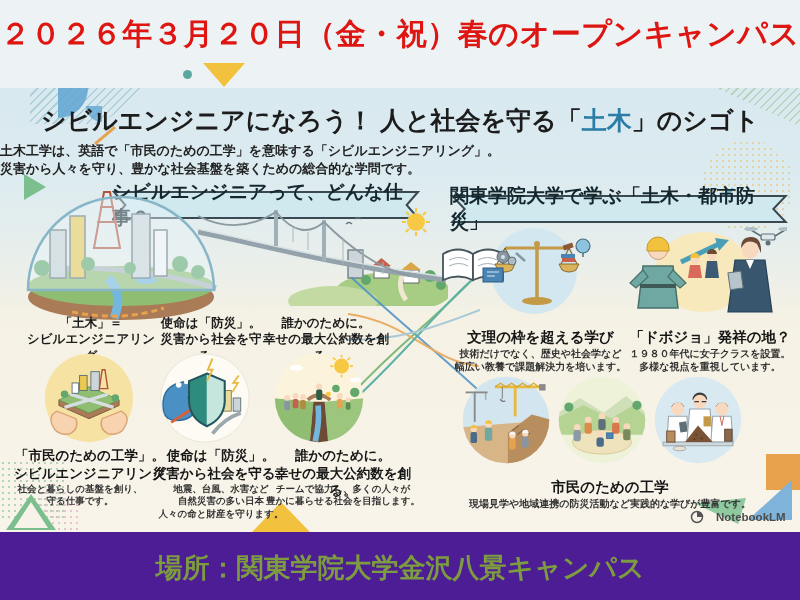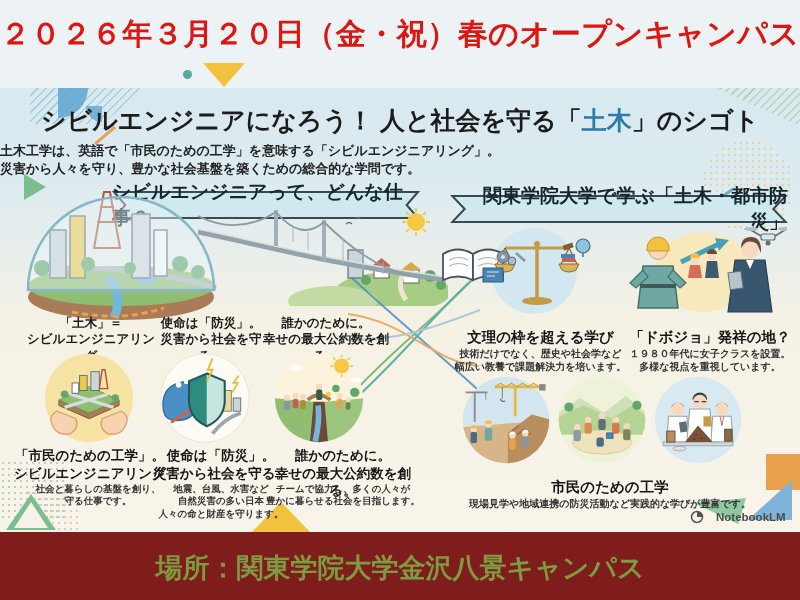--- a/index.html
+++ b/index.html
@@ -28,21 +28,21 @@
   .b-title{position:absolute;font-weight:800;font-size:13.5px;line-height:1.3;color:#161616;
            text-align:center;white-space:pre-line;}
   .b-desc{position:absolute;font-weight:700;font-size:9.5px;line-height:1.3;color:#333;
           text-align:center;white-space:pre-line;}
   .callout{position:absolute;background:#fff;padding:2px 5px;font-size:9.5px;font-weight:700;
            color:#222;text-align:center;white-space:pre-line;line-height:1.35;border-radius:2px;
            box-shadow:0 0 0 1px rgba(0,0,0,.05);}
   .watermark{position:absolute;display:flex;align-items:center;gap:12px;color:#4c4c4c;
              font-size:11.5px;font-weight:600;}
   
-  .bottom-banner{position:absolute;left:0;top:532px;width:800px;height:68px;background:#7f1d1d;}
+  .bottom-banner{position:absolute;left:0;top:532px;width:800px;height:68px;background:#4c1d95;}
   .location-text{position:absolute;left:0;top:18px;width:800px;text-align:center;
                  font-size:27px;font-weight:800;color:#7d9b3f;white-space:nowrap;}
   
   .dots{background-image:radial-gradient(currentColor 1.2px,transparent 1.4px);background-size:6px 6px;}
   .stripes{background-image:repeating-linear-gradient(135deg,currentColor 0 1.5px,transparent 1.5px 6px);}
 </style>
 </head>
 <body>
 
 <div class="stage">
@@ -78,21 +78,21 @@
     </h1>
     <div class="subtitle" style="top:54px;">土木工学は、英語で「市民のための工学」を意味する「シビルエンジニアリング」。</div>
     <div class="subtitle" style="top:72px;">災害から人々を守り、豊かな社会基盤を築くための総合的な学問です。</div>
 
     <div class="ribbon" style="left:112px;top:102px;width:308px;">
       <svg viewBox="0 0 300 30" preserveAspectRatio="none">
         <path d="M2 2 H298 L287 15 L298 28 H2 L13 15 Z" fill="#cfe9ee" stroke="#394851" stroke-width="2" vector-effect="non-scaling-stroke"></path>
       </svg>
       <div class="rtext">シビルエンジニアって、どんな仕事？</div>
     </div>
-    <div class="ribbon" style="left:450px;top:106px;width:338px;text-align:right;">
+    <div class="ribbon" style="left:450px;top:106px;width:338px;">
       <svg viewBox="0 0 300 30" preserveAspectRatio="none">
         <path d="M2 2 H298 L287 15 L298 28 H2 L13 15 Z" fill="#cfe9ee" stroke="#394851" stroke-width="2" vector-effect="non-scaling-stroke"></path>
       </svg>
       <div class="rtext">関東学院大学で学ぶ「土木・都市防災」</div>
     </div>
 
     <svg class="abs" style="left:12px;top:82px;" width="218" height="160" viewBox="0 0 218 160">
       <ellipse cx="109" cy="127" rx="93" ry="23" fill="#aa7b57"></ellipse>
       <ellipse cx="109" cy="116" rx="93" ry="20" fill="#8fbe72"></ellipse>
       <path d="M96 108 Q112 124 102 148" stroke="#74b7dc" stroke-width="9" fill="none"></path>
@@ -295,21 +295,21 @@
         <circle cx="60" cy="46" r="2.6" fill="#f6c844"></circle>
         <circle cx="72" cy="48" r="3.2" fill="#f8d9bd"></circle>
           <rect x="69" y="51" width="6" height="10" rx="2" fill="#e8a14c"></rect>
         <circle cx="81" cy="52" r="2.6" fill="#f8d9bd"></circle>
           <rect x="78.5" y="54.5" width="5" height="8" rx="2" fill="#5a8a4d"></rect>
       </g>
     </svg>
 
     <div class="b-title" style="left:14px;top:359px;width:152px;">「市民のための工学」。
 シビルエンジニアリング</div>
-    <div class="b-desc" style="left:24px;top:395px;width:148px;text-align:center;">社会と暮らしの基盤を創り、
+    <div class="b-desc" style="left:6px;top:395px;width:148px;text-align:center;">社会と暮らしの基盤を創り、
 守る仕事です。</div>
     <div class="b-title" style="left:150px;top:359px;width:142px;">使命は「防災」。
 災害から社会を守る。</div>
     <div class="b-desc" style="left:152px;top:395px;width:138px;">地震、台風、水害など
 自然災害の多い日本
 人々の命と財産を守ります。</div>
     <div class="b-title" style="left:262px;top:359px;width:162px;">誰かのために。
 幸せの最大公約数を創る。</div>
     <div class="b-desc" style="left:264px;top:395px;width:158px;">チームで協力し、多くの人々が
 豊かに暮らせる社会を目指します。</div>

